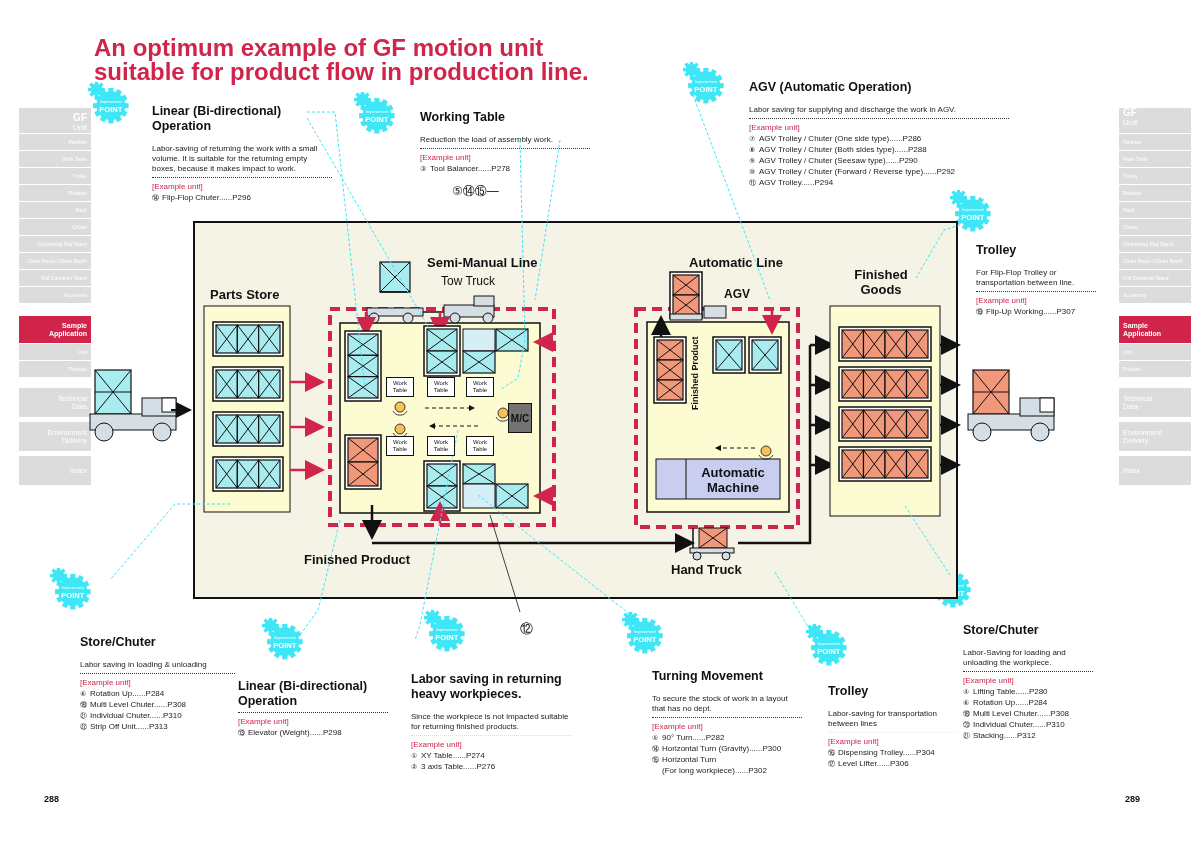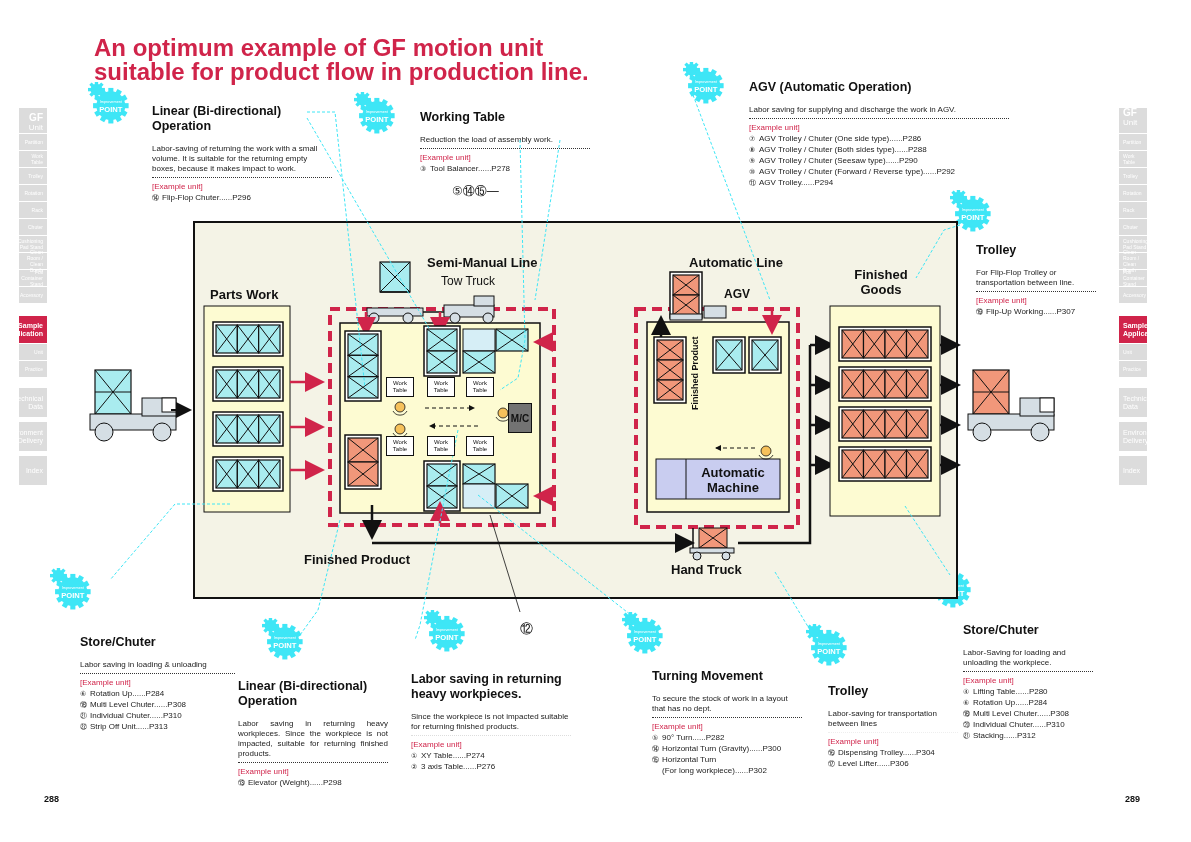--- a/index.html
+++ b/index.html
@@ -1,21 +1,21 @@
 <!DOCTYPE html>
 <html><head>
 <meta charset="utf-8">
 <style>
 *{box-sizing:border-box;margin:0;padding:0}
 html,body{width:1191px;height:842px;background:#fff;overflow:hidden}
 body{position:relative;font-family:"Liberation Sans",sans-serif;color:#111}
 .abs{position:absolute}
 .title{left:94px;top:36px;color:#d0244a;font-weight:bold;font-size:24px;line-height:24px}
 
-.side{position:absolute;top:108px;width:28px}
+.side{position:absolute;top:108px;width:72px}
 .side.l{left:19px}.side.r{left:1119px}
 .sb{background:#dcdcdc;color:#fff;font-size:5px;border-bottom:1px solid #fff;height:17px;display:flex;align-items:center;padding:0 4px;line-height:6px}
 .side.l .sb{justify-content:flex-end;text-align:right}
 .side.r .sb{justify-content:flex-start;text-align:left}
 .sb.head{height:26px;font-size:10px;font-weight:bold;line-height:10px;flex-direction:column;align-items:flex-end;justify-content:center}
 .side.r .sb.head{align-items:flex-start}
 .sb.head span.sub{font-size:8px;font-weight:normal}
 .sb.big{height:30px;font-size:7px;line-height:8px;margin-top:4px;border-radius:0}
 .sb.sel{background:#d0244a;font-size:7px;line-height:8px;height:28px;margin-top:12px;font-weight:bold}
 
@@ -418,21 +418,20 @@
   <div class="ex">[Example unit]</div>
   <div class="it"><span class="n">⑥</span><span>Rotation Up......P284</span></div>
   <div class="it"><span class="n">⑱</span><span>Multi Level Chuter......P308</span></div>
   <div class="it"><span class="n">㉑</span><span>Individual Chuter......P310</span></div>
   <div class="it"><span class="n">㉒</span><span>Strip Off Unit......P313</span></div>
 </div>
 
 <div class="blk" style="left:238px;top:679px;width:150px;text-align:justify">
   <h3>Linear (Bi-directional)</h3>
   <h3>Operation</h3>
-  <div class="desc">Labor saving in returning heavy workpieces. Since the workpiece is not impacted, suitable for returning finished products.</div>
   <div class="rule"></div>
   <div class="ex">[Example unit]</div>
   <div class="it"><span class="n">⑬</span><span>Elevator (Weight)......P298</span></div>
 </div>
 
 <div class="blk" style="left:411px;top:672px;width:160px">
   <h3>Labor saving in returning</h3>
   <h3>heavy workpieces.</h3>
   <div class="desc">Since the workpiece is not impacted suitable for returning finished products.</div>
   <div class="rule" style="border-color:#ddd"></div>
@@ -741,21 +740,21 @@
       <polyline points="230,504 175,504 110,580" fill="none" stroke="#3ee6f6" stroke-width="1" stroke-dasharray="3,2"></polyline>
       <polyline points="340,520 318,610 300,635" fill="none" stroke="#3ee6f6" stroke-width="1" stroke-dasharray="3,2"></polyline>
       <polyline points="458,430 448,480 420,625 415,640" fill="none" stroke="#3ee6f6" stroke-width="1" stroke-dasharray="3,2"></polyline>
       <polyline points="478,495 650,630" fill="none" stroke="#3ee6f6" stroke-width="1" stroke-dasharray="3,2"></polyline>
       <polyline points="775,572 810,630" fill="none" stroke="#3ee6f6" stroke-width="1" stroke-dasharray="3,2"></polyline>
       <polyline points="905,506 950,575" fill="none" stroke="#3ee6f6" stroke-width="1" stroke-dasharray="3,2"></polyline>
       <line x1="490" y1="515" x2="520" y2="612" stroke="#111" stroke-width="0.8"></line>
     </g>
 </svg>
 
-<div class="lbl" style="left:210px;top:287px">Parts Work</div>
+<div class="lbl" style="left:210px;top:287px">Parts Store</div>
 <div class="lbl" style="left:427px;top:255px">Semi-Manual Line</div>
 <div class="abs" style="left:441px;top:274px;font-size:12px">Tow Truck</div>
 <div class="lbl" style="left:689px;top:255px">Automatic Line</div>
 <div class="lbl" style="left:724px;top:287px;font-size:12px">AGV</div>
 <div class="lbl" style="left:849px;top:267px;text-align:center;width:64px">
   <div>Finished</div>
   <div>Goods</div>
 </div>
 <div class="lbl" style="left:304px;top:552px">Finished Product</div>
 <div class="lbl" style="left:671px;top:562px">Hand Truck</div>

